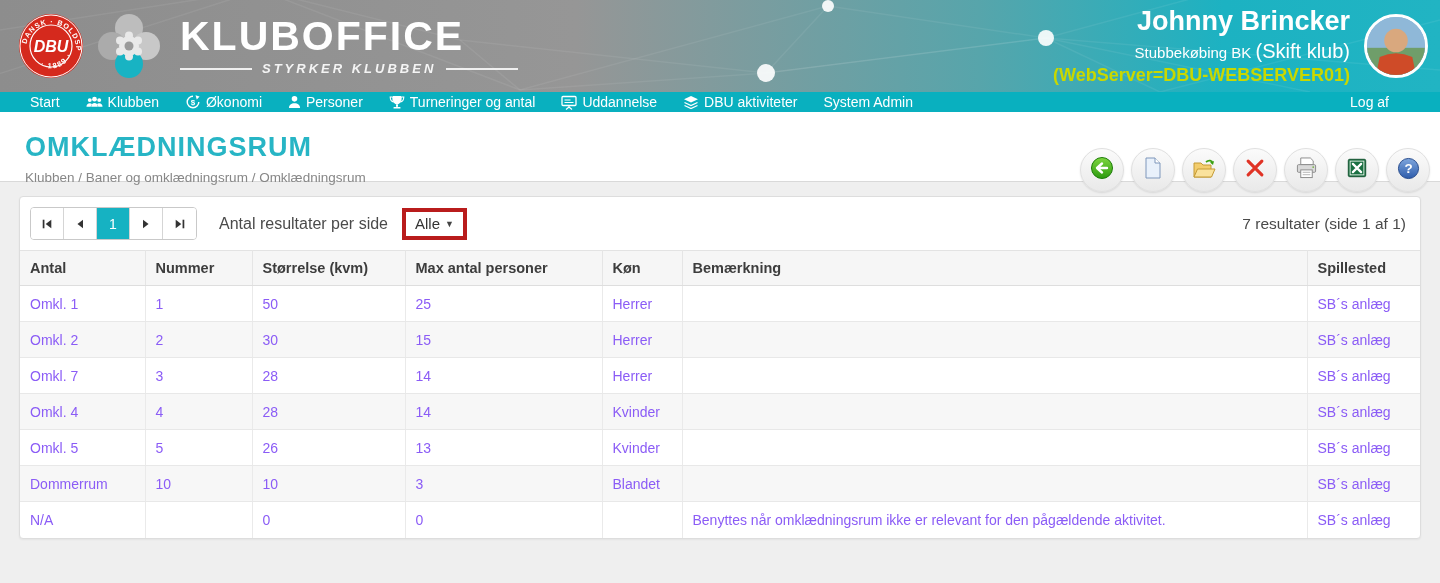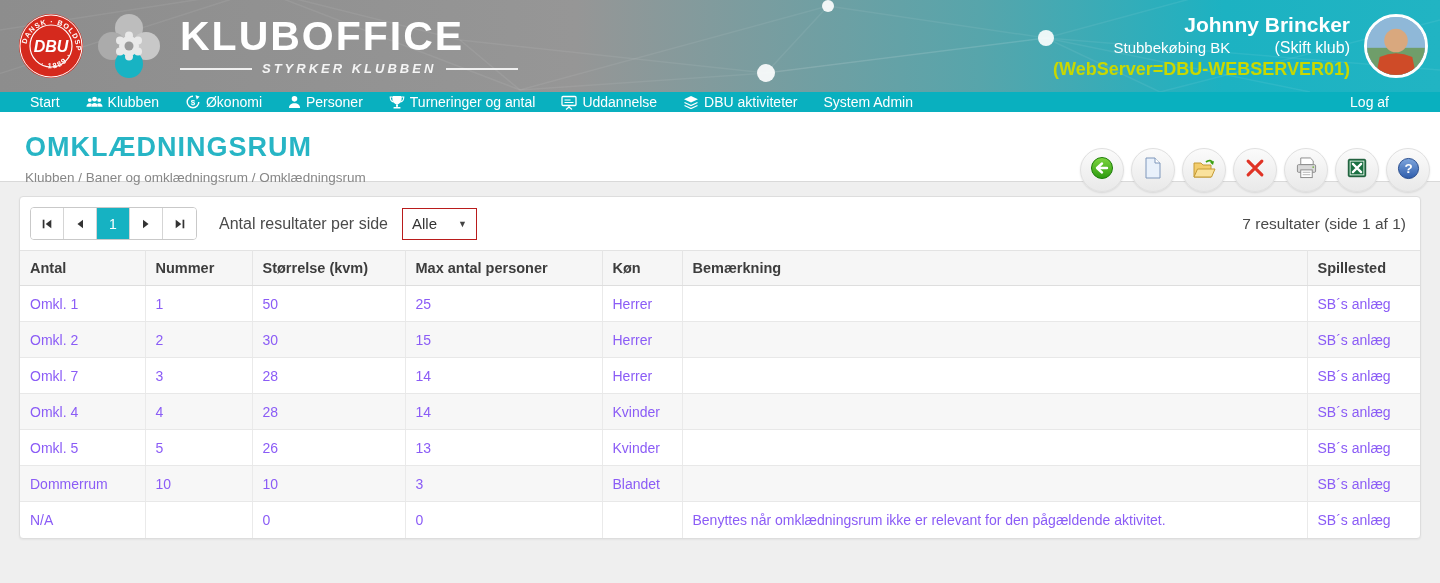--- a/index.html
+++ b/index.html
@@ -13,23 +13,23 @@
   .header .mesh { position:absolute; inset:0; }
   .header-inner { position:relative; height:100%; display:flex; align-items:center; padding:0 12px 0 18px; }
   .logo-dbu { width:66px; height:66px; flex:0 0 auto; }
   .logo-flower { width:74px; height:74px; margin-left:8px; flex:0 0 auto; }
   .brand-block { margin-left:14px; color:#fff; }
   .brand-title { font-size:41px; font-weight:700; letter-spacing:2px; line-height:1; }
   .brand-tagline { display:flex; align-items:center; gap:10px; margin-top:4px; color:rgba(255,255,255,.9);
     font-size:13px; font-style:italic; font-weight:700; letter-spacing:3px; }
   .brand-tagline:before,.brand-tagline:after { content:""; height:2px; background:rgba(255,255,255,.85); flex:0 0 72px; }
   .user-block { margin-left:auto; text-align:right; color:#fff; line-height:1.25; }
-  .user-name { font-size:21px; font-weight:700; }
+  .user-name { font-size:27px; font-weight:700; }
   .user-club { font-size:15px; }
-  .user-club .switch { font-size:16px; cursor:pointer;margin-left:40px; }
+  .user-club .switch { font-size:20px; cursor:pointer; }
   .user-server { font-size:18px; font-weight:700; color:#c9d800; }
   .avatar { width:64px; height:64px; border-radius:50%; border:3px solid #fff; margin-left:14px;
     flex:0 0 auto; overflow:hidden; background:#7fb2d9; }
 
   
   .navbar { height:20px; background:#09b0bf; display:flex; align-items:center; padding:0 25px 0 30px;
     color:#fff; font-size:14px; }
   .nav-item { display:flex; align-items:center; gap:5px; margin-right:26px; cursor:pointer; white-space:nowrap; }
   .nav-item svg { display:block; }
   .nav-logout { margin-left:auto; cursor:pointer; }
@@ -46,21 +46,21 @@
   
   .content { padding:14px 19px; }
   .card { background:#fff; border:1px solid #ddd; border-radius:4px; box-shadow:0 1px 2px rgba(0,0,0,.05); }
   .list-controls { display:flex; align-items:center; padding:10px; }
   .pager { display:flex; border:1px solid #c9c9c9; border-radius:4px; overflow:hidden; background:#fff; }
   .pager-btn { width:33px; height:31px; display:flex; align-items:center; justify-content:center;
     border-right:1px solid #d5d5d5; background:#fff; cursor:pointer; font-size:14px; color:#333; }
   .pager-btn:last-child { border-right:none; }
   .pager-btn.active { background:#16b2c2; color:#fff; font-weight:400; }
   .per-page-label { margin-left:22px; font-size:16px; color:#4a4a4a; }
-  .select-box { margin-left:14px; width:75px; height:32px; border:1px solid #b91c1c; background:#fff;
+  .select-box { margin-left:14px; width:65px; height:32px; border:4px solid #b91c1c; background:#fff;
     display:flex; align-items:center; justify-content:space-between; padding:0 9px; cursor:pointer;
     font-size:15px; color:#333; }
   .select-box .arrow { font-size:9px; color:#444; }
   .results-summary { margin-left:auto; font-size:15.5px; color:#4a4a4a; padding-right:4px; }
 
   
   table { width:100%; border-collapse:collapse; table-layout:fixed; }
   thead th { background:#f6f6f6; text-align:left; font-size:14.5px; font-weight:700; color:#3d3d3d;
     padding:9px 10px; border-top:1px solid #e3e3e3; border-bottom:1px solid #dedede;
     border-right:1px solid #e5e5e5; }

